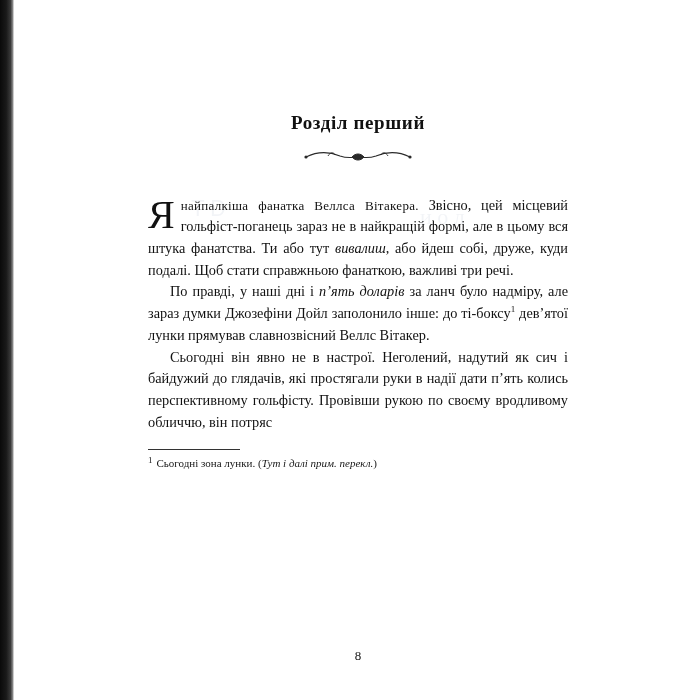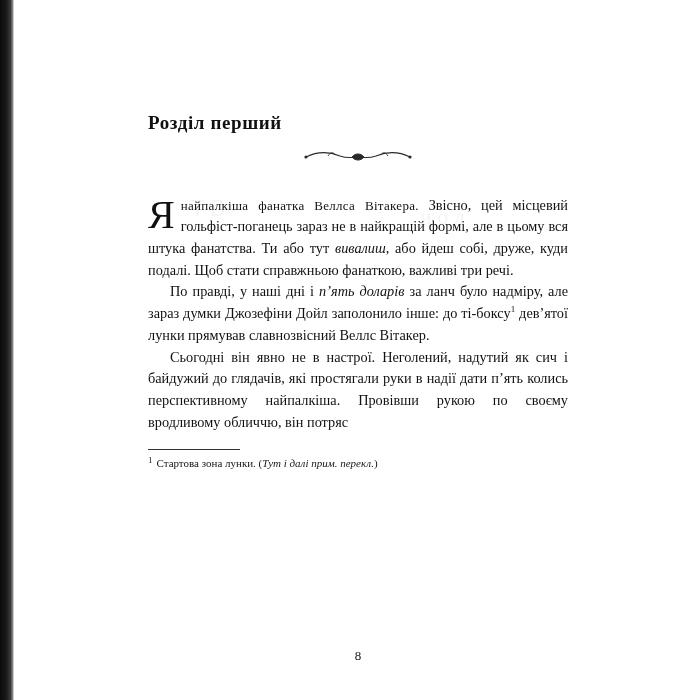--- a/index.html
+++ b/index.html
@@ -29,20 +29,21 @@
     background: linear-gradient(to right, #0a0a0a 0%, #1a1a1a 45%, #3a3a3a 75%, #8d8d8d 92%, #ffffff 100%);
   }
   .page-body {
     position: absolute;
     left: 148px;
     top: 0;
     width: 420px;
     height: 700px;
   }
   .chapter-title {
+    text-align: center;
     font-size: 19px;
     font-weight: bold;
     letter-spacing: 0.6px;
     color: #111111;
     margin-top: 112px;
   }
   .ornament {
     text-align: center;
     margin-top: 14px;
     color: #2a2a2a;
@@ -160,27 +161,27 @@
       </p>
 
 
 
 
       <p class="para">
         По правді, у наші дні і <em>п’ять доларів</em> за ланч було надміру, але зараз думки Джозефіни Дойл заполонило інше: до ті-боксу<sup>1</sup> дев’ятої лунки прямував славнозвісний Веллс Вітакер.
       </p>
 
       <p class="para">
-        Сьогодні він явно не в настрої. Неголений, надутий як сич і байдужий до глядачів, які простягали руки в надії дати п’ять колись перспективному найпалкіша. Провівши рукою по своєму вродливому обличчю, він потряс
+        Сьогодні він явно не в настрої. Неголений, надутий як сич і байдужий до глядачів, які простягали руки в надії дати п’ять колись перспективному гольфісту. Провівши рукою по своєму вродливому обличчю, він потряс
       </p>
 
     </div>
 
     <div class="footnote-rule"></div>
 
     <p class="footnote">
-      <span class="fn-num">1</span><span>Стартова зона лунки. (</span><em>Тут і далі прим. перекл.</em><span>)</span>
+      <span class="fn-num">1</span><span>Сьогодні зона лунки. (</span><em>Тут і далі прим. перекл.</em><span>)</span>
     </p>
 
     <div class="folio">8</div>
 
   </div>
 </div>
 
 </body></html>

